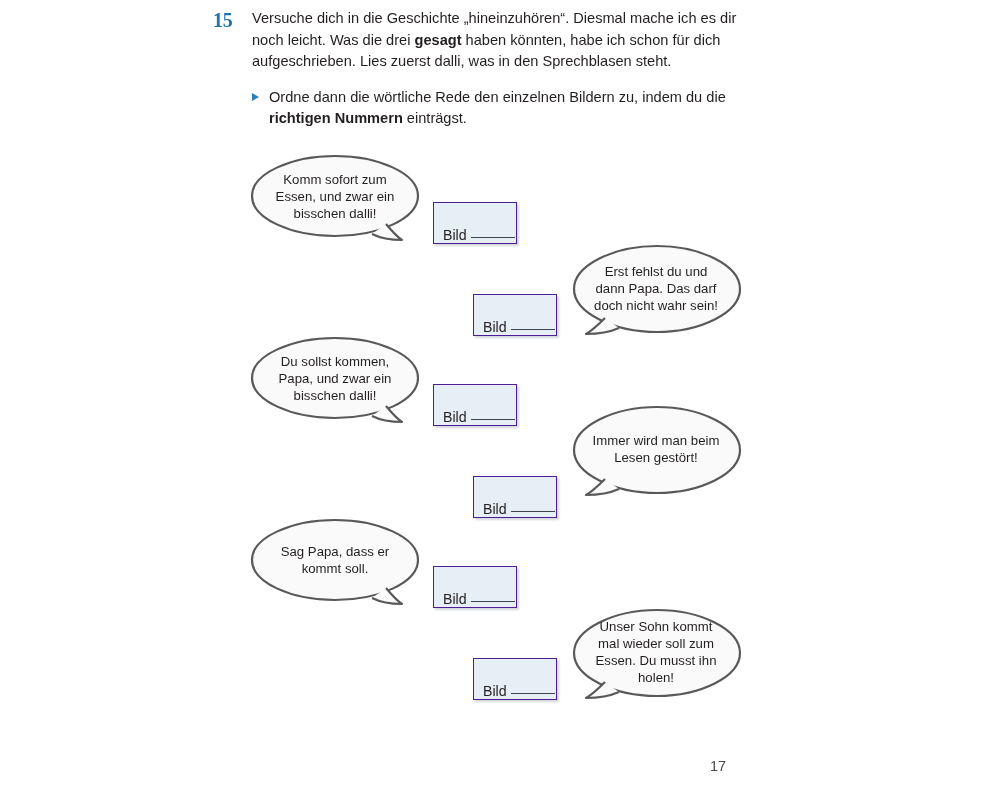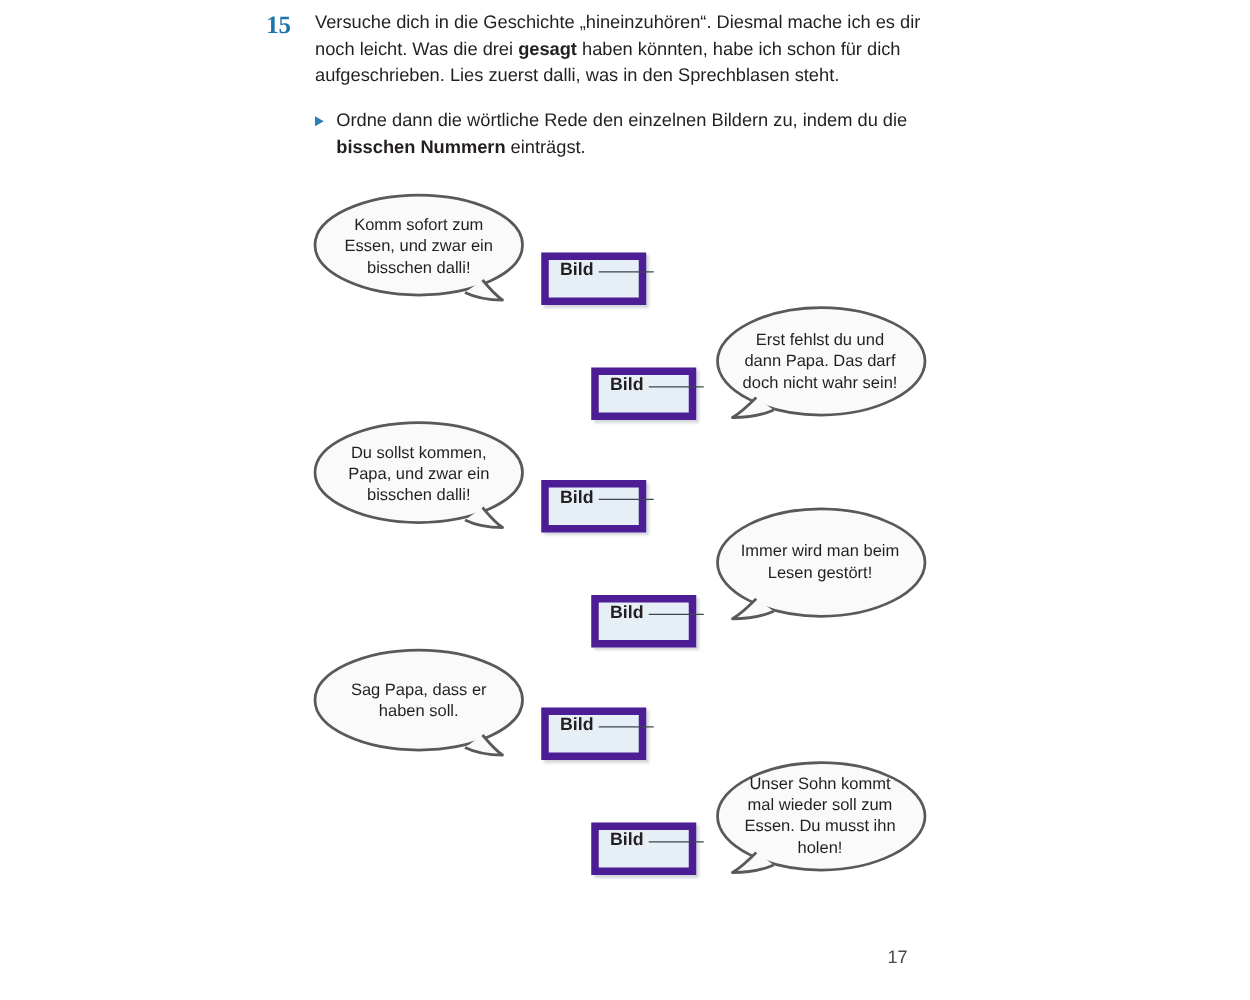--- a/index.html
+++ b/index.html
@@ -100,27 +100,26 @@
   }
   .bubble.wide { width: 174px; height: 88px; }
   .bubble.wide .bubble-text { width: 174px; height: 88px; }
 
   
   .bild-box {
     position: absolute;
     width: 84px;
     height: 42px;
     background: #e6eef6;
-    border: 6px solid #4c1d95;
+    border: 1px solid #4c1d95;
     box-shadow: 2px 2px 2px rgba(120,130,140,0.32);
     box-sizing: border-box;
     display: flex;
-    align-items: flex-start;
+    align-items: flex-end;
     padding-left: 9px;
-    font-weight: bold;
   }
   .bild-label {
     font-size: 14.2px;
     color: #231f20;
     white-space: nowrap;
   }
   .bild-line {
     display: inline-block;
     width: 44px;
     border-bottom: 1.4px solid #3c4550;
@@ -141,21 +140,21 @@
 </head>
 <body>
 
 <div class="exercise-header">
   <div class="ex-num">15</div>
   <div class="ex-body">
     <span>Versuche dich in die Geschichte „hineinzuhören“. Diesmal mache ich es dir noch leicht. Was die drei </span><b>gesagt</b><span> haben könnten, habe ich schon für dich aufgeschrieben. Lies zuerst dalli, was in den Sprechblasen steht.</span>
   </div>
   <div class="subtask">
     <span class="tri"></span>
-    <span>Ordne dann die wörtliche Rede den einzelnen Bildern zu, indem du die </span><b>bisschen Nummern</b><span> einträgst.</span>
+    <span>Ordne dann die wörtliche Rede den einzelnen Bildern zu, indem du die </span><b>richtigen Nummern</b><span> einträgst.</span>
   </div>
 </div>
 
 <div class="puzzle-area">
 
   <div class="bubble" style="left:250px; top:154px;">
     <svg width="190" height="100" viewBox="0 0 190 100">
       <path d="M85,2 C128,2 168,19 168,42 C168,65 128,82 85,82 C42,82 2,65 2,42 C2,19 42,2 85,2 Z" fill="#fafafa" stroke="#595959" stroke-width="2.2"></path>
       <path d="M136,70 C141,76 146,82 152,86 C142,86 130,84 122,80" fill="#fafafa" stroke="#595959" stroke-width="2.2" stroke-linejoin="round"></path>
       <path d="M137,71 C142,77 147,82 151,85" fill="none" stroke="#fafafa" stroke-width="0"></path>
@@ -197,21 +196,21 @@
   </div>
   <div class="bild-box" style="left:473px; top:476px;">
     <span class="bild-label"><span>Bild</span><span class="bild-line"></span></span>
   </div>
 
   <div class="bubble" style="left:250px; top:518px;">
     <svg width="190" height="100" viewBox="0 0 190 100">
       <path d="M85,2 C128,2 168,19 168,42 C168,65 128,82 85,82 C42,82 2,65 2,42 C2,19 42,2 85,2 Z" fill="#fafafa" stroke="#595959" stroke-width="2.2"></path>
       <path d="M136,70 C141,76 146,82 152,86 C142,86 130,84 122,80" fill="#fafafa" stroke="#595959" stroke-width="2.2" stroke-linejoin="round"></path>
     </svg>
-    <div class="bubble-text">Sag Papa, dass er haben soll.</div>
+    <div class="bubble-text">Sag Papa, dass er kommt soll.</div>
   </div>
   <div class="bild-box" style="left:433px; top:566px;">
     <span class="bild-label"><span>Bild</span><span class="bild-line"></span></span>
   </div>
 
   <div class="bubble wide" style="left:569px; top:608px;">
     <svg width="190" height="104" viewBox="0 0 190 104">
       <path d="M88,2 C131,2 171,21 171,45 C171,69 131,88 88,88 C45,88 5,69 5,45 C5,21 45,2 88,2 Z" fill="#fafafa" stroke="#595959" stroke-width="2.2"></path>
       <path d="M36,74 C30,80 24,86 17,90 C28,90 41,88 50,84" fill="#fafafa" stroke="#595959" stroke-width="2.2" stroke-linejoin="round"></path>
     </svg>

